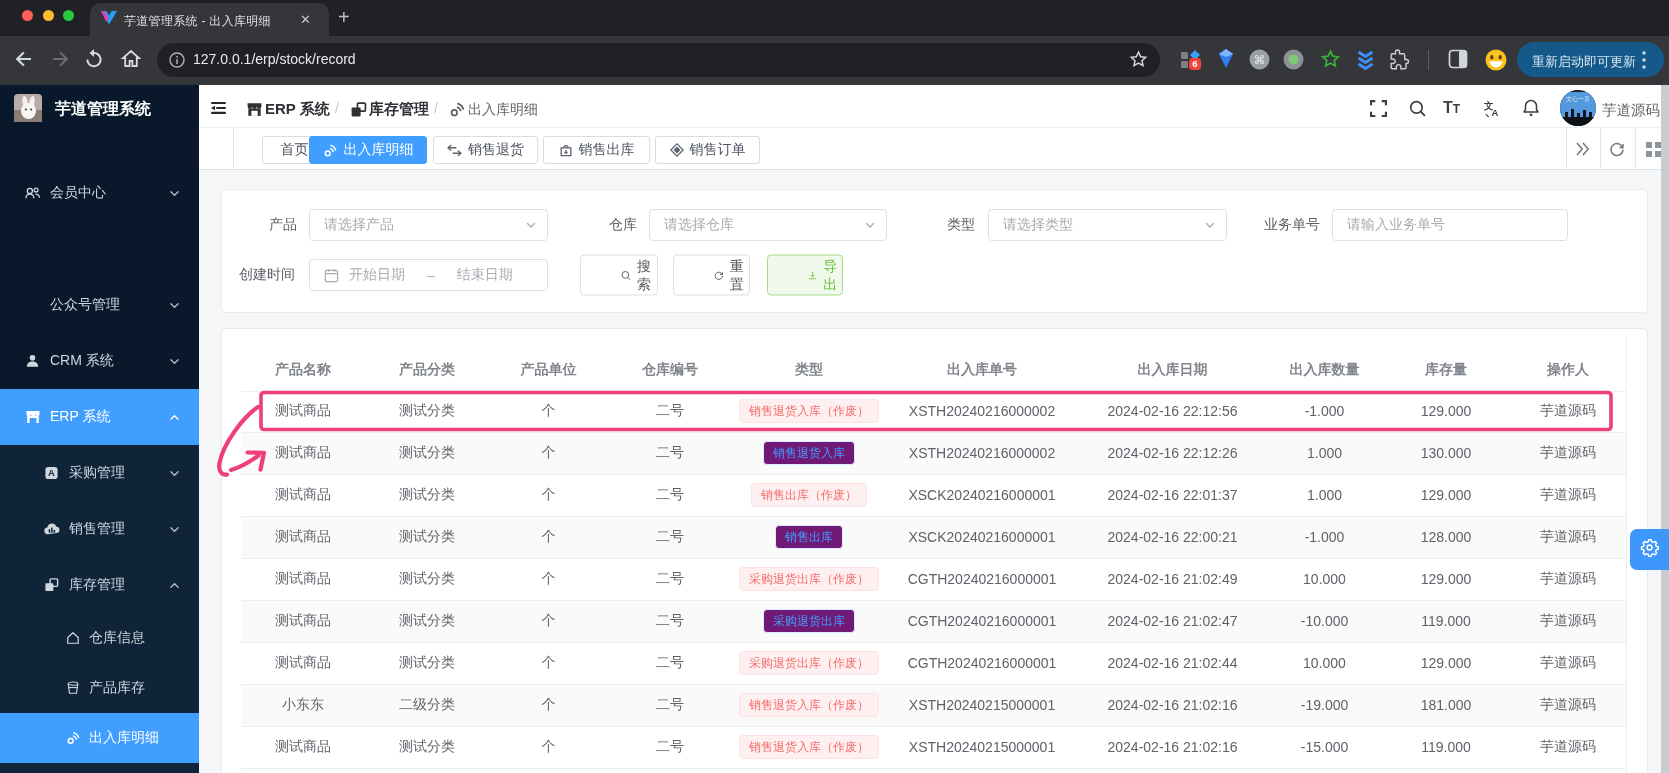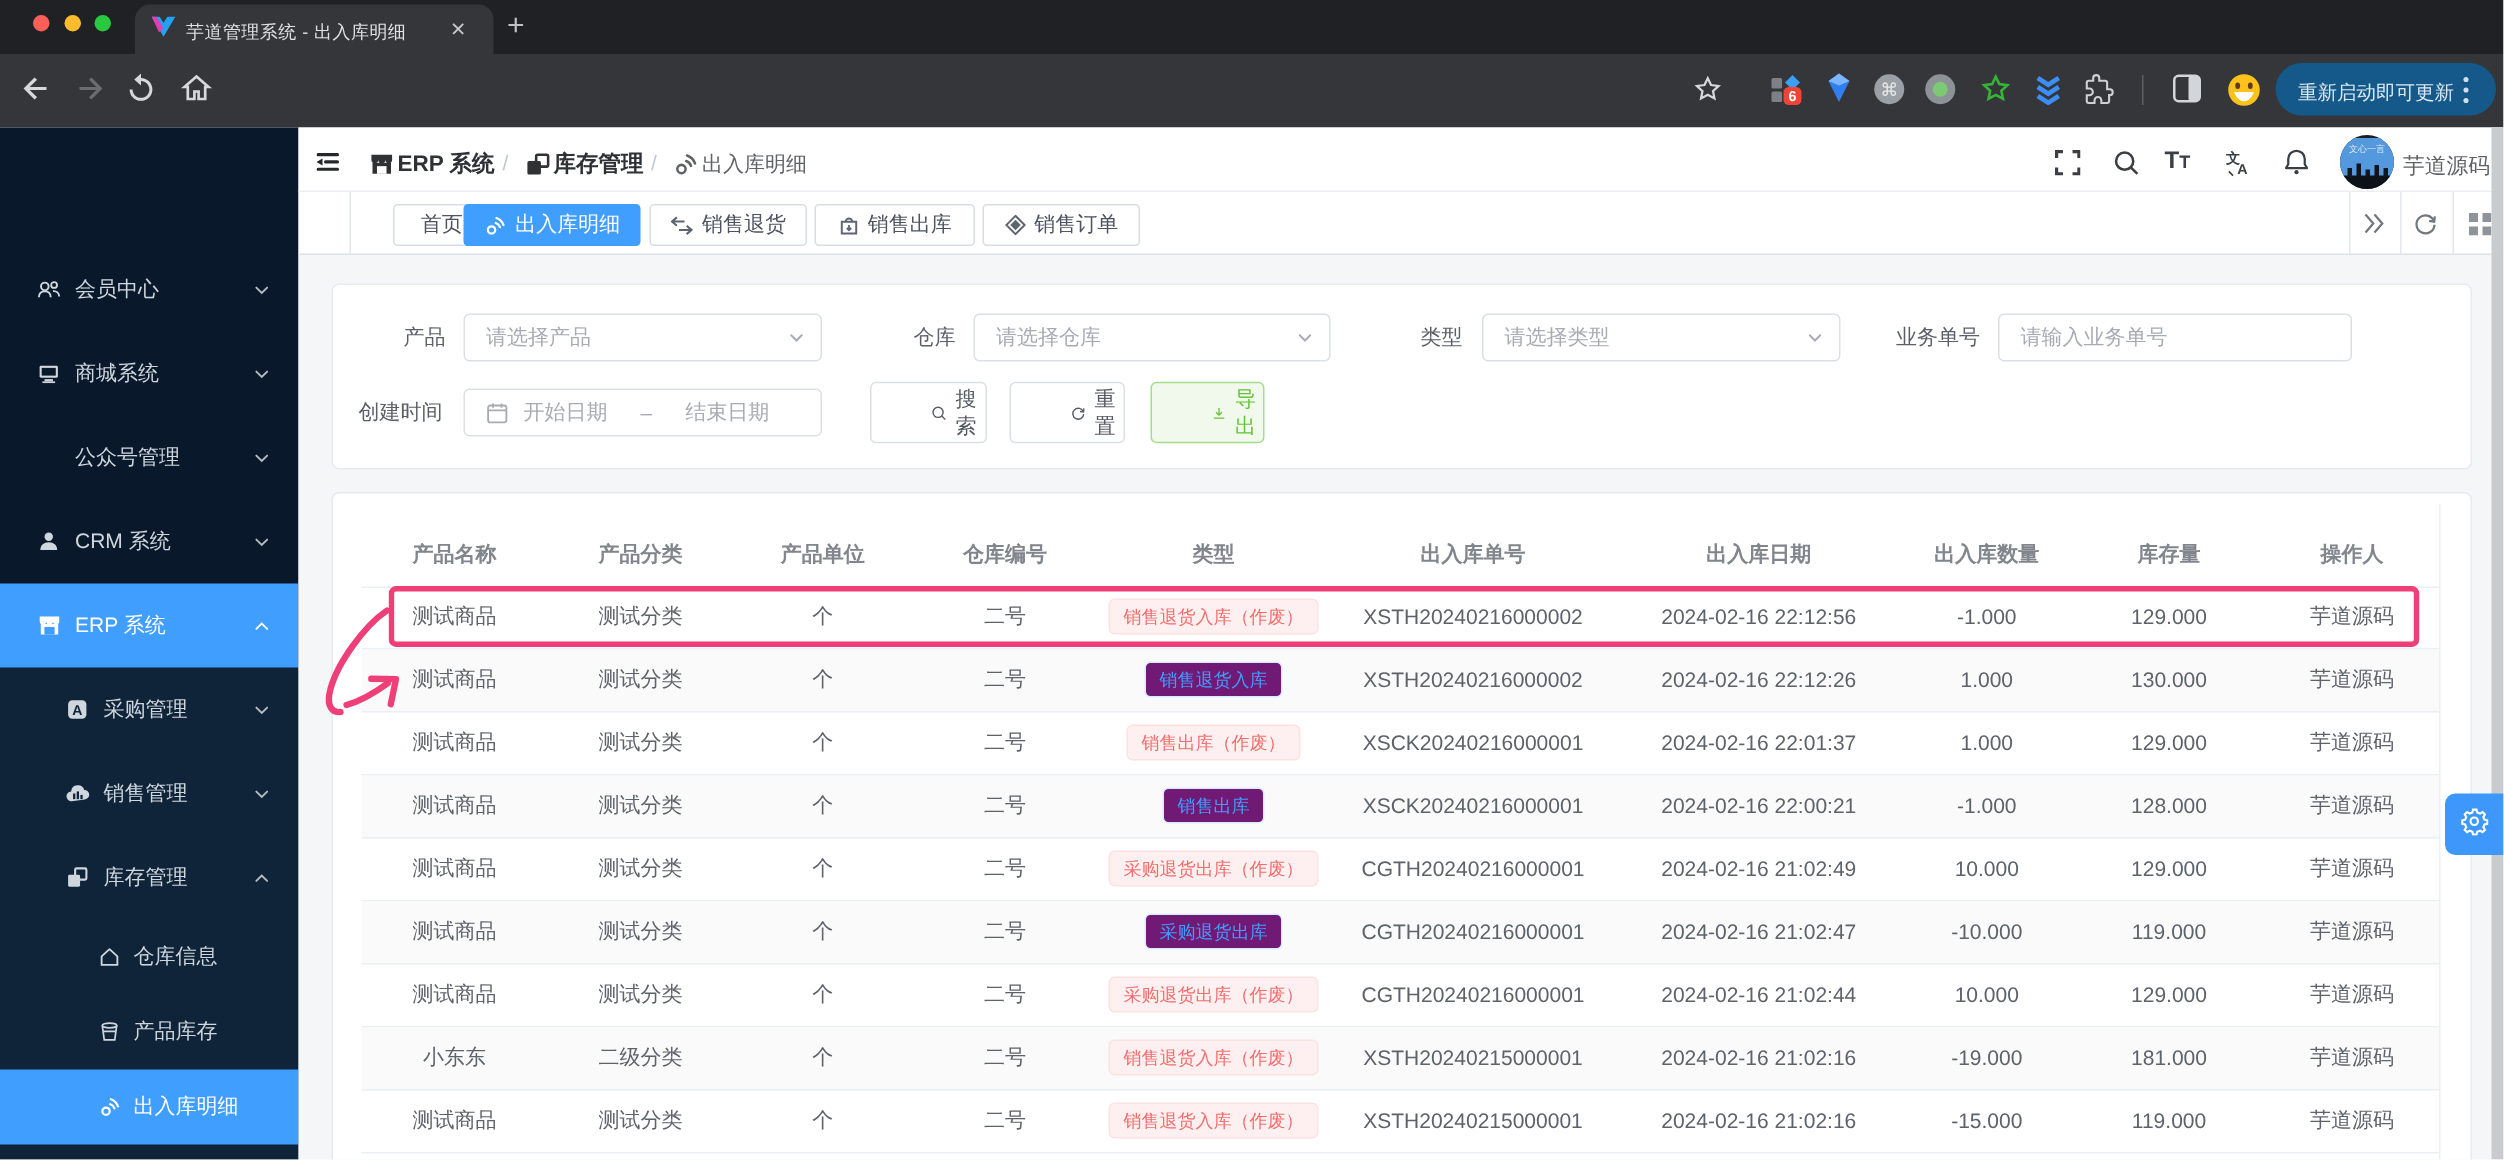--- a/index.html
+++ b/index.html
@@ -71,20 +71,28 @@
     </svg>
   <svg class="abs" style="left:48px;top:11px;" width="24" height="24" viewBox="0 0 24 24">
       <path d="M5 11h11.2l-4.9-4.9L13 4.7 20.3 12 13 19.3l-1.7-1.4 4.9-4.9H5z" fill="#696d71"></path>
     </svg>
   <svg class="abs" style="left:82px;top:11px;" width="24" height="24" viewBox="0 0 24 24">
       <path d="M12 5V2L7.5 6 12 10V7c3.1 0 5.6 2.5 5.6 5.6S15.1 18.2 12 18.2 6.4 15.7 6.4 12.6H4.4c0 4.2 3.4 7.6 7.6 7.6s7.6-3.4 7.6-7.6S16.2 5 12 5z" fill="#d5d8dc"></path>
     </svg>
   <svg class="abs" style="left:119px;top:11px;" width="24" height="24" viewBox="0 0 24 24">
       <path d="M12 4l-8 7h2.2v8h4.4v-5h2.8v5h4.4v-8H20z" fill="none" stroke="#d5d8dc" stroke-width="1.8"></path>
     </svg>
+  <div class="abs" id="omni">
+    <svg class="abs" style="left:12px;top:9px;" width="16" height="16" viewBox="0 0 16 16">
+        <circle cx="8" cy="8" r="7" fill="none" stroke="#aeb1b5" stroke-width="1.4"></circle>
+        <rect x="7.3" y="7" width="1.5" height="5" fill="#aeb1b5"></rect>
+        <rect x="7.3" y="4" width="1.5" height="1.6" fill="#aeb1b5"></rect>
+      </svg>
+    <div class="abs url">127.0.0.1/erp/stock/record</div>
+  </div>
   <svg class="abs" style="left:1128px;top:13px;" width="21" height="21" viewBox="0 0 24 24">
       <path d="M12 3.6l2.5 5.2 5.7.7-4.2 3.9 1.1 5.6L12 16.2 6.9 19l1.1-5.6-4.2-3.9 5.7-.7z" fill="none" stroke="#d5d8dc" stroke-width="1.7"></path>
     </svg>
 
   <svg class="abs" style="left:1180px;top:13px;" width="22" height="22" viewBox="0 0 22 22">
     <rect x="1" y="3" width="7" height="7" rx="1" fill="#7d8185"></rect>
       <rect x="1" y="12" width="7" height="7" rx="1" fill="#7d8185"></rect>
     <path d="M15 1 L20 6 L15 11 L10 6 Z" fill="#3aa0f7"></path>
     <rect x="9" y="9" width="12" height="12" rx="3.5" fill="#f04438"></rect>
       <text x="15" y="18.2" font-size="9.5" fill="#fff" text-anchor="middle" font-weight="bold">6</text>
@@ -142,32 +150,20 @@
         <circle cx="5.2" cy="5.8" r="2.7" fill="none" stroke="#cfd6de" stroke-width="1.4"></circle>
         <path d="M1 13.5 c0-2.8 1.9-4.3 4.2-4.3 2.3 0 4.2 1.5 4.2 4.3" fill="none" stroke="#cfd6de" stroke-width="1.4"></path>
         <circle cx="11.8" cy="4.8" r="2.1" fill="none" stroke="#cfd6de" stroke-width="1.3"></circle>
         <path d="M11 9.2 c2.6-.3 4.4 1.4 4.4 3.8" fill="none" stroke="#cfd6de" stroke-width="1.3"></path>
       </svg>
       <span class="txt" style="left:50px;">会员中心</span>
       <svg class="chev" style="margin-top:-4px;" viewBox="0 0 10 10">
         <path d="M1 3 L5 7 L9 3" fill="none" stroke="#b6bdc5" stroke-width="1.4" stroke-linecap="round"></path>
       </svg>
     </div>
-  <div class="abs mitem" style="top:136px;">
-      <svg class="micon" style="left:25px;" width="15" height="15" viewBox="0 0 16 16">
-        <rect x="1.5" y="2.5" width="13" height="8.5" rx="1" fill="#cfd6de"></rect>
-        <rect x="3" y="4" width="10" height="5.5" fill="#09192b"></rect>
-        <rect x="5" y="12" width="6" height="1.6" fill="#cfd6de"></rect>
-        <rect x="3.5" y="13.6" width="9" height="1.2" fill="#cfd6de"></rect>
-      </svg>
-      <span class="txt" style="left:50px;">商城系统</span>
-      <svg class="chev" style="margin-top:-4px;" viewBox="0 0 10 10">
-        <path d="M1 3 L5 7 L9 3" fill="none" stroke="#b6bdc5" stroke-width="1.4" stroke-linecap="round"></path>
-      </svg>
-    </div>
   <div class="abs mitem" style="top:192px;">
       <span class="txt" style="left:50px;">公众号管理</span>
       <svg class="chev" style="margin-top:-4px;" viewBox="0 0 10 10">
         <path d="M1 3 L5 7 L9 3" fill="none" stroke="#b6bdc5" stroke-width="1.4" stroke-linecap="round"></path>
       </svg>
     </div>
   <div class="abs mitem" style="top:248px;">
       <svg class="micon" style="left:25px;" width="15" height="15" viewBox="0 0 16 16">
         <circle cx="8" cy="4.6" r="3" fill="#cfd6de"></circle>
         <path d="M2 14c0-3.4 2.6-5.4 6-5.4s6 2 6 5.4z" fill="#cfd6de"></path>
@@ -235,20 +231,32 @@
       <span class="txt" style="left:89px;">产品库存</span>
     </div>
   <div class="abs mitem" style="top:628px;height:50px;background:#409eff;color:#fff;">
       <svg class="micon" style="left:66px;" width="15" height="15" viewBox="0 0 16 16">
         <circle cx="5" cy="11" r="2.6" fill="none" stroke="#fff" stroke-width="1.6"></circle>
         <path d="M8.5 2.5 a8 8 0 0 1 5 5" fill="none" stroke="#fff" stroke-width="1.6" stroke-linecap="round"></path>
         <path d="M8 6 a5 5 0 0 1 3 3" fill="none" stroke="#fff" stroke-width="1.6" stroke-linecap="round"></path>
       </svg>
       <span class="txt" style="left:89px;">出入库明细</span>
     </div>
+  <div class="abs" id="logorow">
+    <svg class="abs" style="left:14px;top:9px;" width="28" height="28" viewBox="0 0 28 28">
+      <rect width="28" height="28" rx="4" fill="#b7aca8"></rect>
+      <rect x="0" y="16" width="28" height="12" fill="#8a7d76"></rect>
+      <ellipse cx="11" cy="8" rx="2.6" ry="6" fill="#f3efed" transform="rotate(-10 11 8)"></ellipse>
+      <ellipse cx="18" cy="8" rx="2.6" ry="6" fill="#f3efed" transform="rotate(10 18 8)"></ellipse>
+      <ellipse cx="14.5" cy="17" rx="7.5" ry="8" fill="#f8f5f3"></ellipse>
+      <circle cx="11.8" cy="15.5" r="1" fill="#3a3a3a"></circle>
+        <circle cx="17.2" cy="15.5" r="1" fill="#3a3a3a"></circle>
+    </svg>
+    <div class="abs" style="left:55px;top:14px;font-size:16px;font-weight:bold;color:#fff;">芋道管理系统</div>
+  </div>
 </div>
 
 <svg class="abs" id="anno" width="1669" height="773" viewBox="0 0 1669 773">
   <rect x="261" y="392.5" width="1350" height="37" rx="3" fill="none" stroke="#ee3f78" stroke-width="3.6"></rect>
   <path d="M258 407 C 243 417, 223 444, 219.5 463 C 218.3 470, 221 475.6, 227 474.6" fill="none" stroke="#ee3f78" stroke-width="4.2" stroke-linecap="round"></path>
   <path d="M231 470 C 240 467.5, 251 461, 258.5 455.5" fill="none" stroke="#ee3f78" stroke-width="4.2" stroke-linecap="round"></path>
   <path d="M247.5 452.5 L 264 452.8 L 260.5 469.5" fill="none" stroke="#ee3f78" stroke-width="4.2" stroke-linecap="round" stroke-linejoin="round"></path>
 </svg>
 
 <div class="abs" id="apphead">

